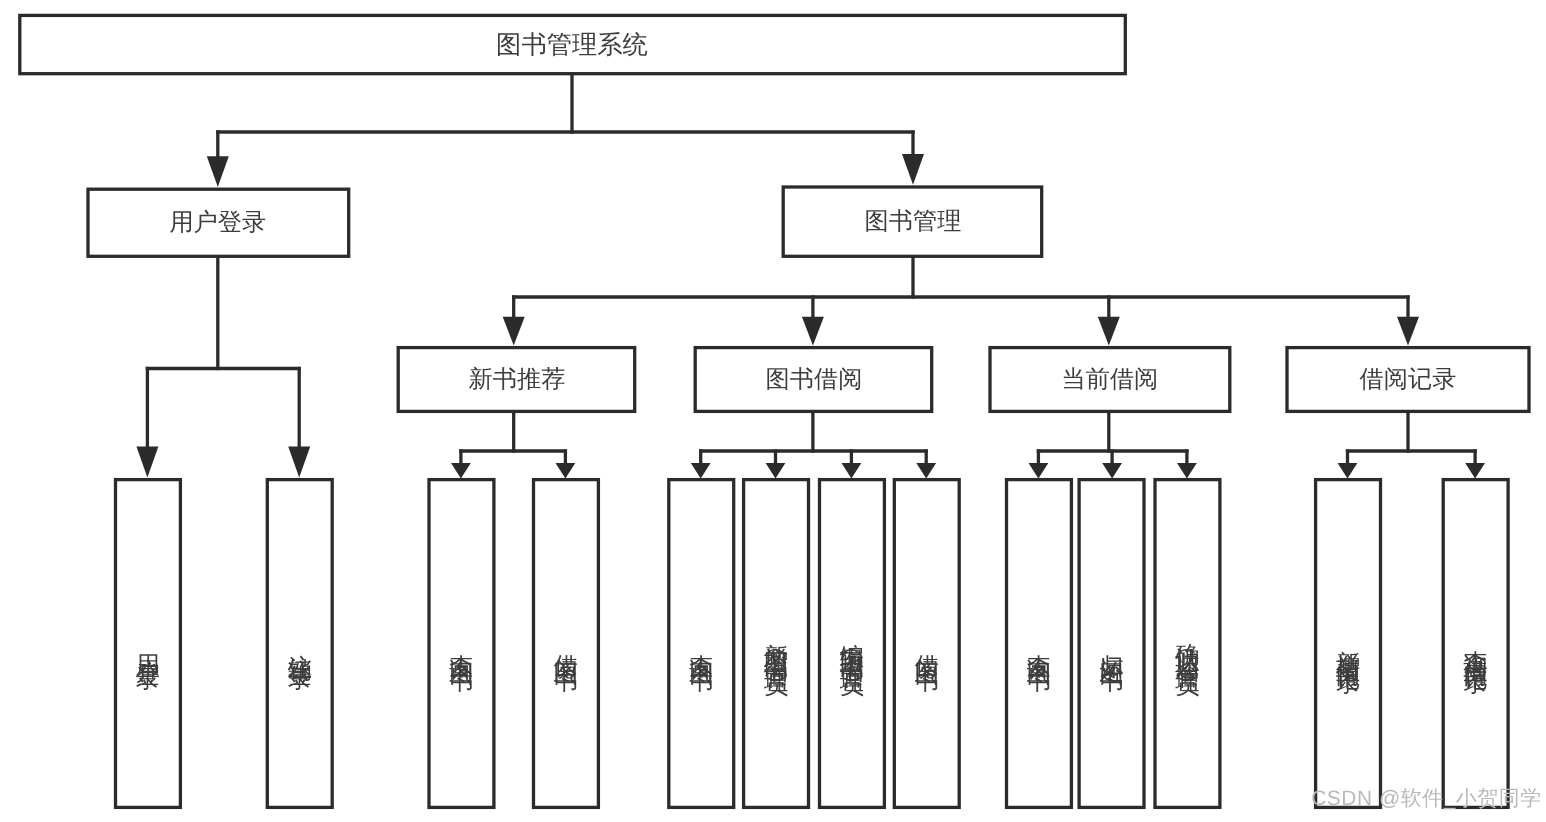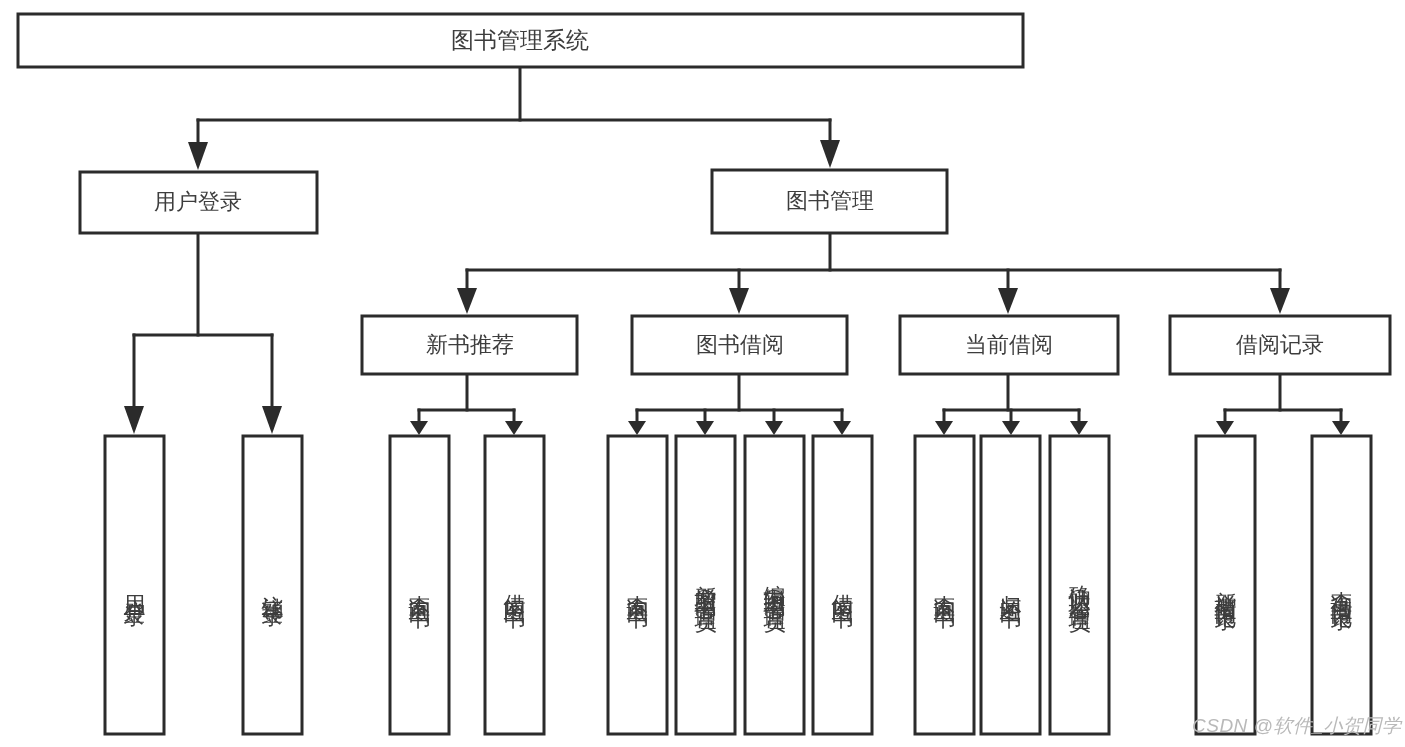--- a/index.html
+++ b/index.html
@@ -71,21 +71,20 @@
     white-space: nowrap;
     pointer-events: none;
   }
   .watermark {
     position: absolute;
     font-family: "Liberation Sans", "DejaVu Sans", sans-serif;
     font-size: 19px;
     color: #b9b9b9;
     white-space: nowrap;
     letter-spacing: 0.5px;
-    font-style: italic;
   }
 </style>
 </head>
 <body>
 
 <div id="diagram-root">
 
   <svg id="chart-svg" viewBox="0 0 1405 747">
     <defs>
       <marker id="arrow" viewBox="0 0 12 14" refX="6" refY="13" markerWidth="12" markerHeight="14" orient="auto-start-reverse" markerUnits="userSpaceOnUse">

